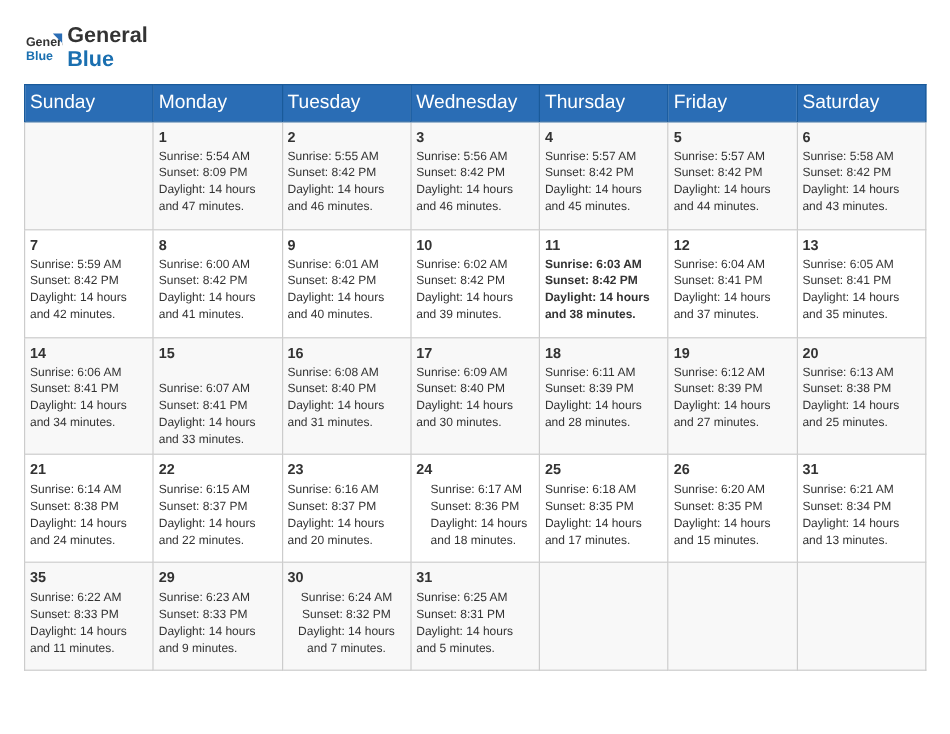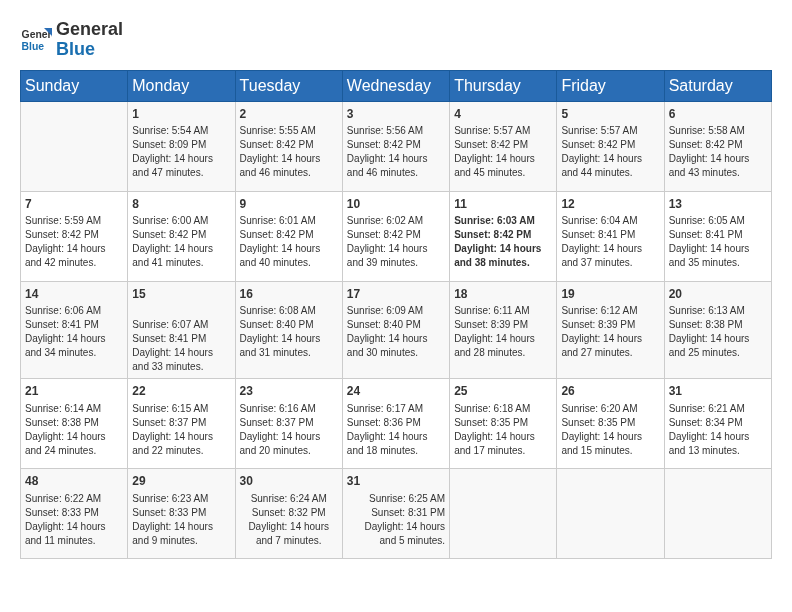--- a/index.html
+++ b/index.html
@@ -279,21 +279,21 @@
         </td>
         <td>
           <span class="day-num">23</span>
           <div class="day-info" style="white-space: pre-line;">Sunrise: 6:16 AM
 Sunset: 8:37 PM
 Daylight: 14 hours
 and 20 minutes.</div>
         </td>
         <td>
           <span class="day-num">24</span>
-          <div class="day-info" style="white-space: pre-line;">Sunrise: 6:17 AM
+          <div class="day-info" style="white-space: pre-line; margin-left: 12px;">Sunrise: 6:17 AM
 Sunset: 8:36 PM
 Daylight: 14 hours
 and 18 minutes.</div>
         </td>
         <td>
           <span class="day-num">25</span>
           <div class="day-info" style="white-space: pre-line;">Sunrise: 6:18 AM
 Sunset: 8:35 PM
 Daylight: 14 hours
 and 17 minutes.</div>
@@ -308,21 +308,21 @@
         <td>
           <span class="day-num">31</span>
           <div class="day-info" style="white-space: pre-line;">Sunrise: 6:21 AM
 Sunset: 8:34 PM
 Daylight: 14 hours
 and 13 minutes.</div>
         </td>
       </tr>
       <tr>
         <td>
-          <span class="day-num">48</span>
+          <span class="day-num">35</span>
           <div class="day-info" style="white-space: pre-line;">Sunrise: 6:22 AM
 Sunset: 8:33 PM
 Daylight: 14 hours
 and 11 minutes.</div>
         </td>
         <td>
           <span class="day-num">29</span>
           <div class="day-info" style="white-space: pre-line;">Sunrise: 6:23 AM
 Sunset: 8:33 PM
 Daylight: 14 hours
@@ -330,21 +330,21 @@
         </td>
         <td>
           <span class="day-num">30</span>
           <div class="day-info" style="white-space: pre-line; text-align: center;">Sunrise: 6:24 AM
 Sunset: 8:32 PM
 Daylight: 14 hours
 and 7 minutes.</div>
         </td>
         <td>
           <span class="day-num">31</span>
-          <div class="day-info" style="white-space: pre-line; text-align: right;">Sunrise: 6:25 AM
+          <div class="day-info" style="white-space: pre-line;">Sunrise: 6:25 AM
 Sunset: 8:31 PM
 Daylight: 14 hours
 and 5 minutes.</div>
         </td>
         <td></td>
         <td></td>
         <td></td>
       </tr>
     </tbody>
 </table>

